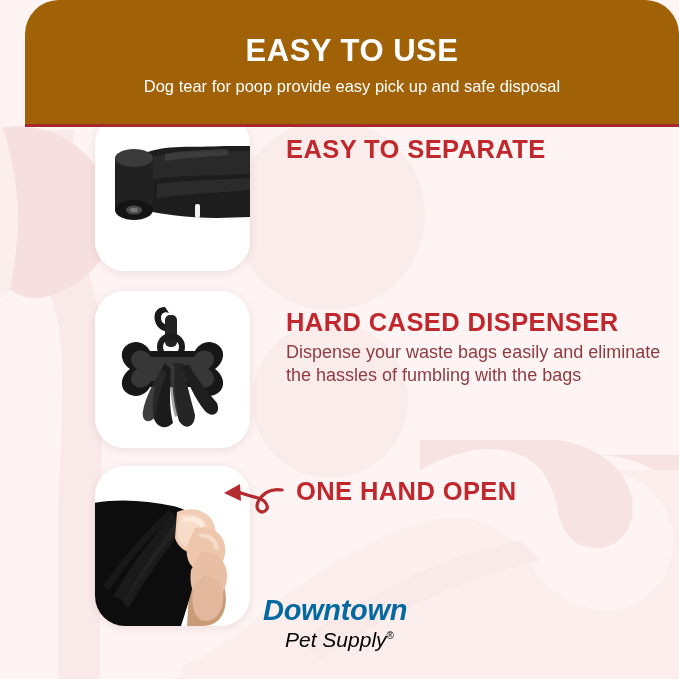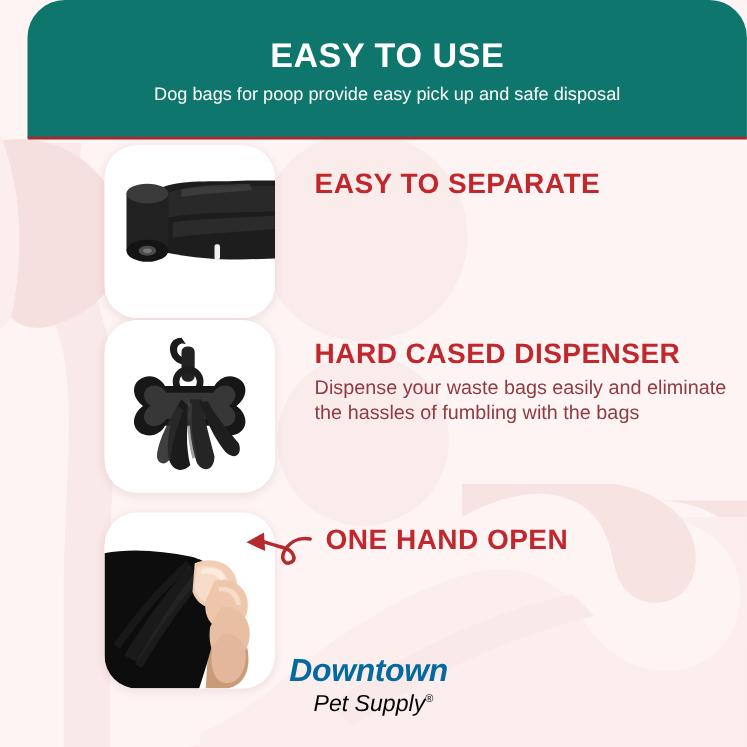--- a/index.html
+++ b/index.html
@@ -29,21 +29,21 @@
   }
   .bg-svg { position: absolute; inset: 0; width: 679px; height: 679px; }
 
   
   .header-banner {
     position: absolute;
     left: 25px;
     top: 0;
     width: 654px;
     height: 127px;
-    background: #0f766e;
+    background: #a16207;
     border-radius: 34px 34px 0 0;
     border-bottom: 3px solid #a8282d;
     z-index: 5;
     display: flex;
     flex-direction: column;
     align-items: center;
     justify-content: center;
     padding-top: 6px;
   }
   .header-title {
@@ -64,21 +64,21 @@
     white-space: nowrap;
   }
 
   
   .row {
     position: absolute;
     display: flex;
     align-items: flex-start;
     z-index: 4;
   }
-  .row-1 { left: 95px; top: 132px; }
+  .row-1 { left: 95px; top: 114px; }
   .row-2 { left: 95px; top: 291px; }
   .row-3 { left: 95px; top: 466px; }
 
   .card {
     position: relative;
     width: 155px;
     height: 157px;
     background: #ffffff;
     border-radius: 30px;
     box-shadow: 0 2px 9px rgba(150, 90, 95, 0.14);
@@ -185,21 +185,21 @@
       <path d="M560 440 C 600 448, 628 470, 632 500 C 636 530, 618 548, 596 548
                C 576 548, 562 534, 558 512 C 552 480, 540 460, 512 452
                C 486 444, 452 452, 420 470 L 420 440 Z" fill="#f7e3e2"></path>
 
       <path d="M300 640 C 360 600, 430 560, 520 540 L 540 560 C 450 582, 380 620, 320 660 Z" fill="#f9e9e8"></path>
     </svg>
   </div>
 
   <div class="header-banner">
     <div class="header-title">EASY TO USE</div>
-    <div class="header-subtitle">Dog bags for poop provide easy pick up and safe disposal</div>
+    <div class="header-subtitle">Dog tear for poop provide easy pick up and safe disposal</div>
   </div>
 
   <div class="row row-1">
     <div class="card">
       <svg class="card-art" viewBox="0 0 155 157">
         <rect x="0" y="0" width="155" height="157" fill="#ffffff"></rect>
 
         <path d="M48 40 C 70 30, 98 34, 130 32 L 158 32 L 158 103 L 122 104 C 92 104, 66 100, 48 96 Z" fill="#1d1d1d"></path>
         <path d="M54 44 C 76 36, 104 39, 132 37 L 156 37 L 156 60 C 124 62, 88 60, 56 66 Z" fill="#2e2e2e" opacity="0.75"></path>
         <path d="M62 70 C 92 66, 124 66, 156 64 L 156 76 C 122 79, 90 80, 62 84 Z" fill="#3a3a3a" opacity="0.5"></path>

